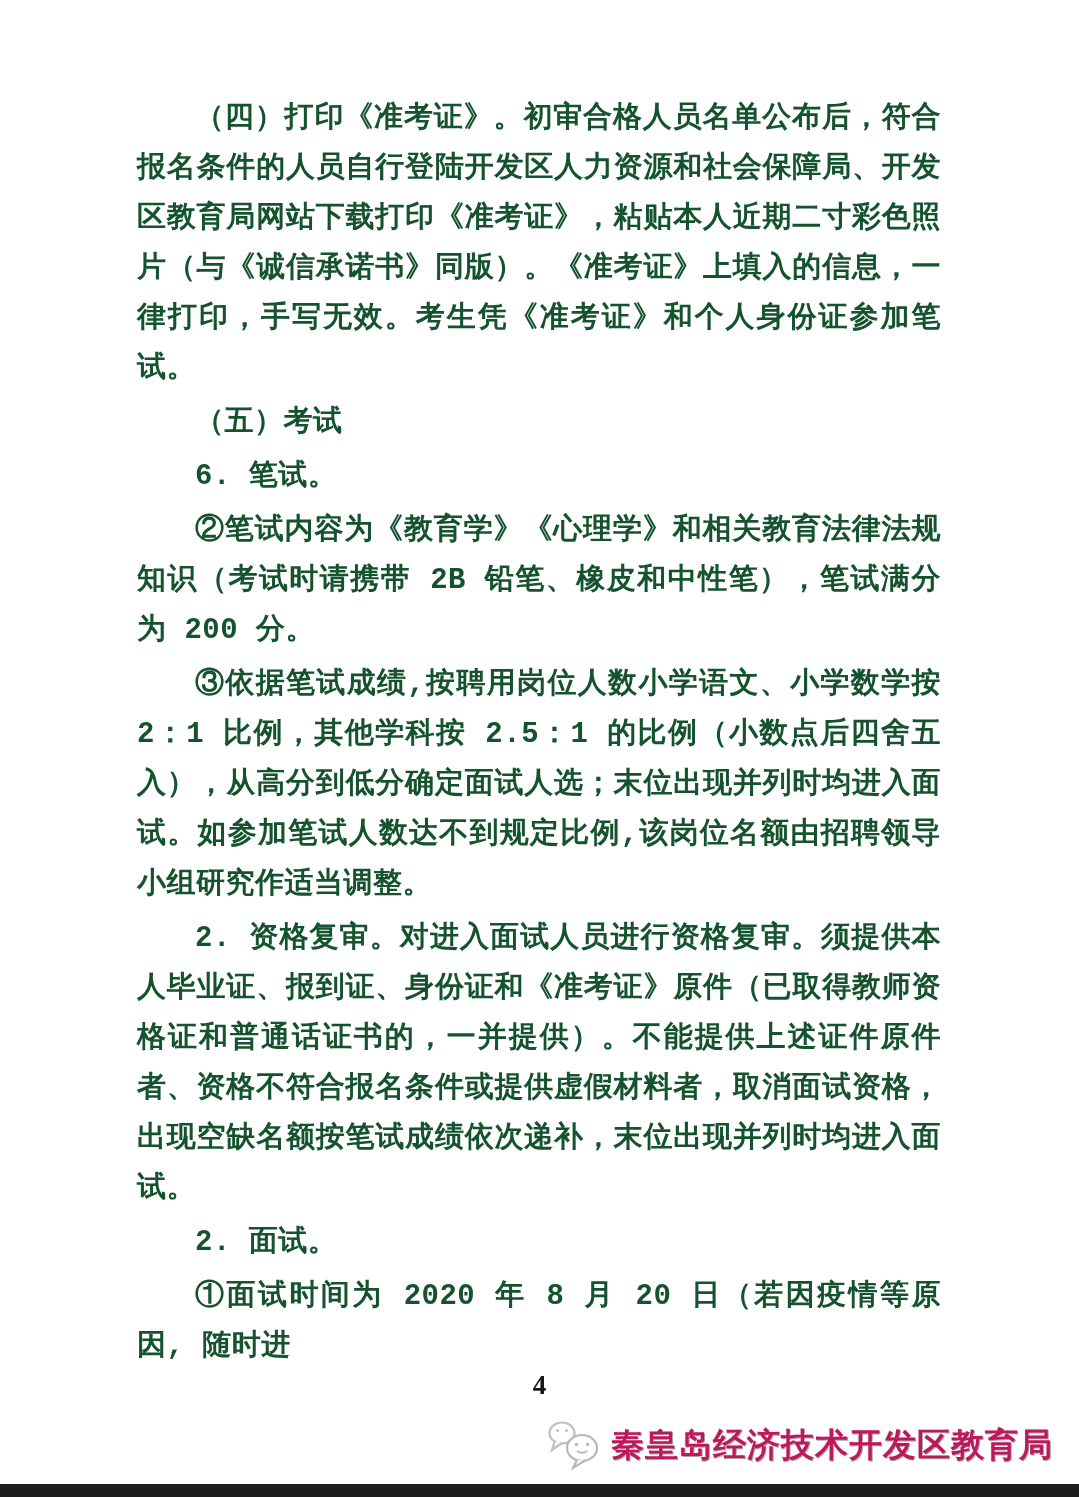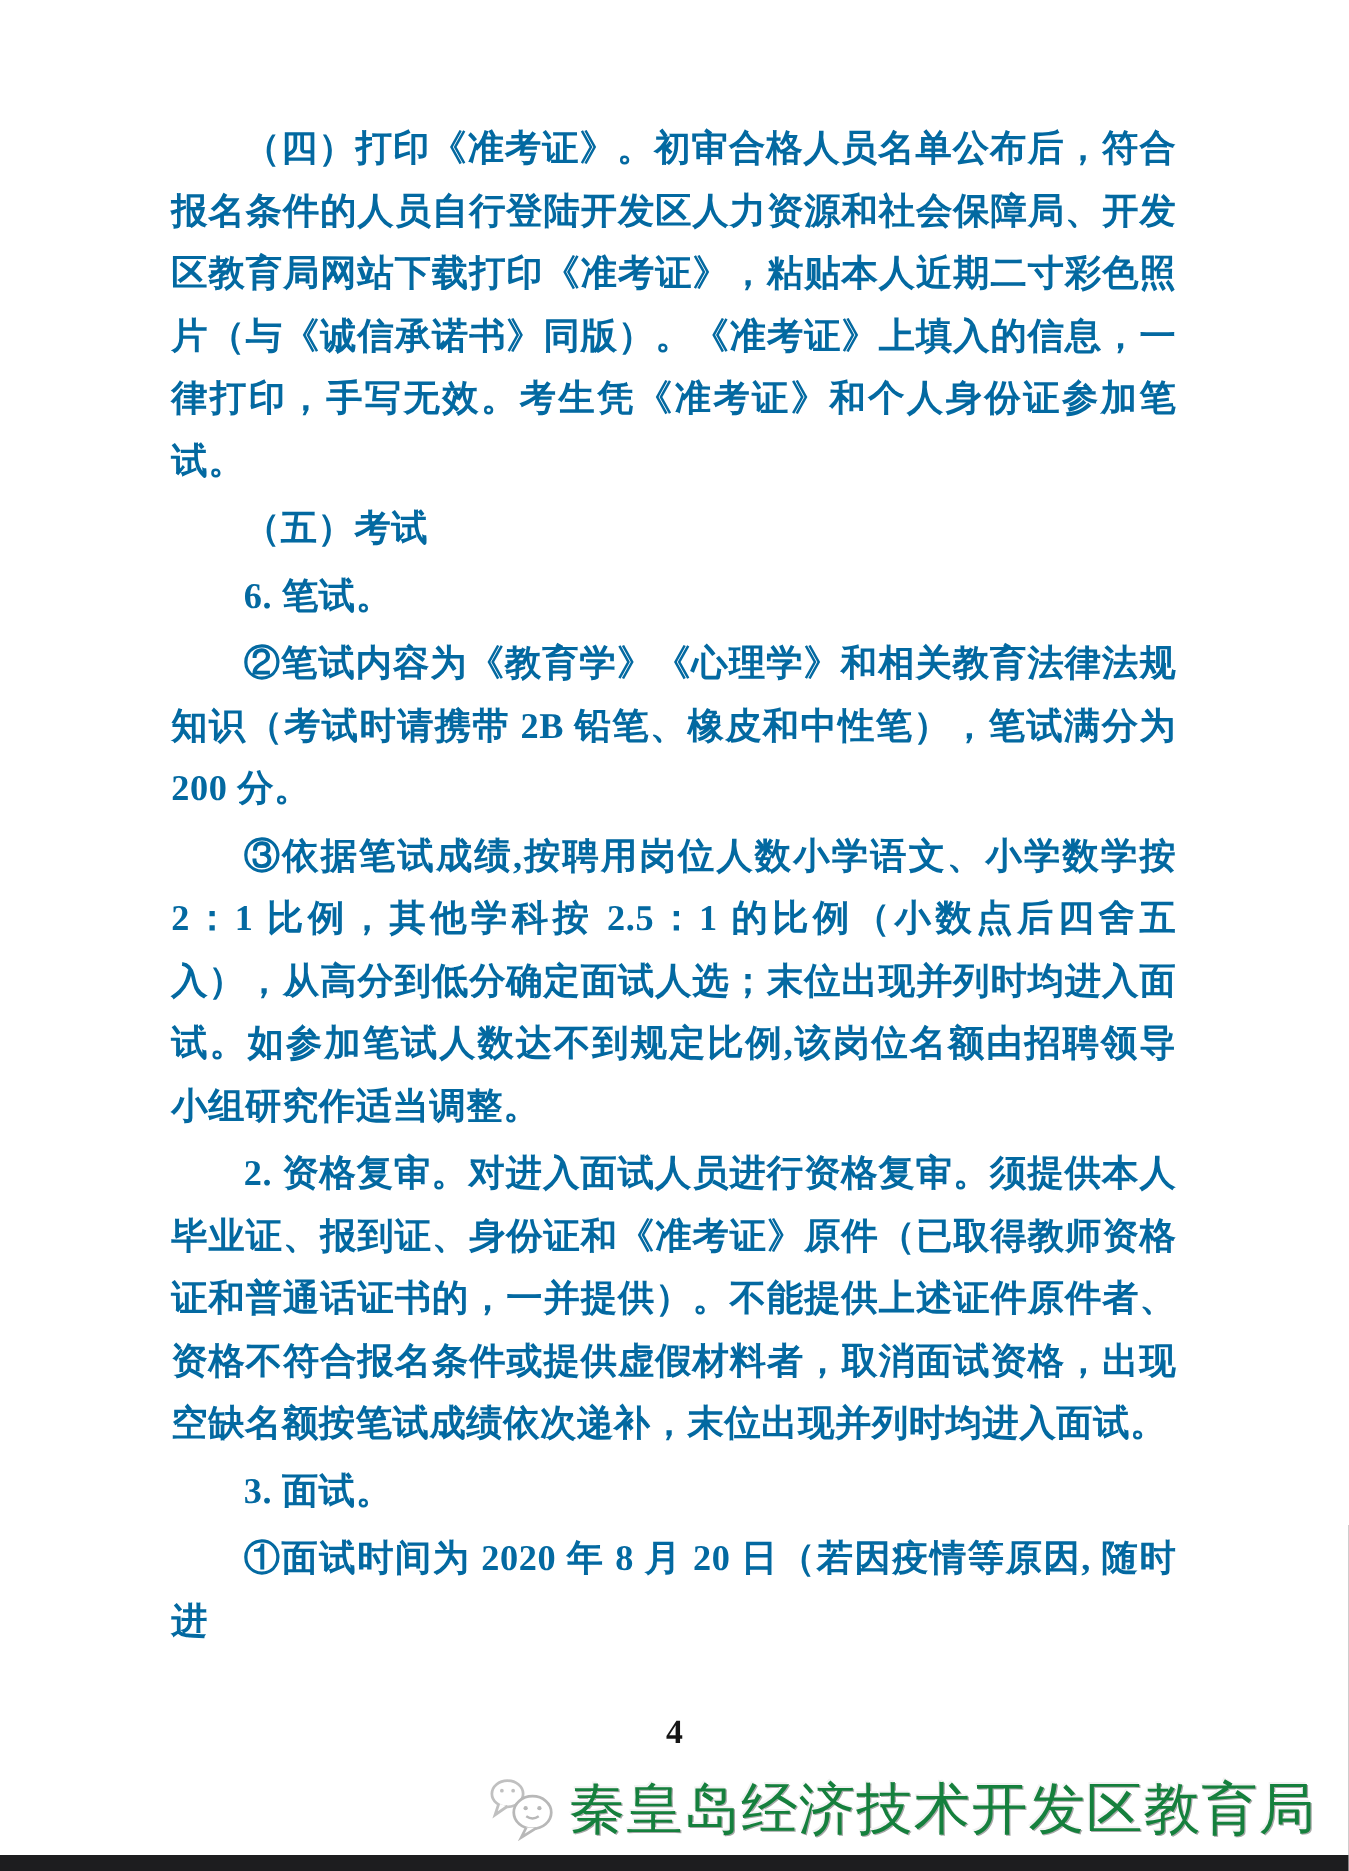--- a/index.html
+++ b/index.html
@@ -8,26 +8,27 @@
     width:1079px; height:1497px;
     margin:0 auto;
     background:#ffffff;
     overflow:hidden;
     font-family:"Liberation Serif","DejaVu Serif",serif;
   }
   .body-text {
     position:absolute;
     left:137px; top:94px;
     width:804px;
-    color:#0369a1;
+    color:#14532d;
     font-size:29px;
     line-height:50px;
     font-weight:bold;
     text-align:justify;
     letter-spacing:0.5px;
+    font-family:Liberation Mono, monospace;
   }
   .body-text p {
     margin:0 0 4px 0;
     text-indent:2em;
   }
   .page-number {
     position:absolute;
     top:1370px; left:0;
     width:1079px;
     text-align:center;
@@ -38,24 +39,24 @@
   }
   .watermark {
     position:absolute;
     top:1417px; right:26px;
     display:flex;
     align-items:center;
     gap:8px;
   }
   .watermark .wm-text {
     font-family:"Liberation Sans","DejaVu Sans",sans-serif;
-    font-size:45px;
-    font-weight:normal;
+    font-size:33px;
+    font-weight:bold;
     letter-spacing:1px;
-    color:#15803d;
+    color:#be185d;
     text-shadow:-1px -1px 0 #f2f2f2, 1px 1px 0 #a8a8a8;
     white-space:nowrap;
   }
   .watermark svg { display:block; }
   .bottom-bar {
     position:absolute;
     left:0; bottom:0;
     width:100%; height:13px;
     background:#1d1d1f;
   }
@@ -65,21 +66,21 @@
 
 <div class="page">
 
   <main class="body-text">
     <p>（四）打印《准考证》。初审合格人员名单公布后，符合报名条件的人员自行登陆开发区人力资源和社会保障局、开发区教育局网站下载打印《准考证》，粘贴本人近期二寸彩色照片（与《诚信承诺书》同版）。《准考证》上填入的信息，一律打印，手写无效。考生凭《准考证》和个人身份证参加笔试。</p>
     <p>（五）考试</p>
     <p>6. 笔试。</p>
     <p>②笔试内容为《教育学》《心理学》和相关教育法律法规知识（考试时请携带 2B 铅笔、橡皮和中性笔），笔试满分为 200 分。</p>
     <p>③依据笔试成绩,按聘用岗位人数小学语文、小学数学按 2：1 比例，其他学科按 2.5：1 的比例（小数点后四舍五入），从高分到低分确定面试人选；末位出现并列时均进入面试。如参加笔试人数达不到规定比例,该岗位名额由招聘领导小组研究作适当调整。</p>
     <p>2. 资格复审。对进入面试人员进行资格复审。须提供本人毕业证、报到证、身份证和《准考证》原件（已取得教师资格证和普通话证书的，一并提供）。不能提供上述证件原件者、资格不符合报名条件或提供虚假材料者，取消面试资格，出现空缺名额按笔试成绩依次递补，末位出现并列时均进入面试。</p>
-    <p>3. 面试。</p>
+    <p>2. 面试。</p>
     <p>①面试时间为 2020 年 8 月 20 日（若因疫情等原因, 随时进</p>
   </main>
 
   <div class="page-number">4</div>
 
   <div class="watermark">
     <span>
       <svg width="56" height="56" viewBox="0 0 56 56" fill="none">
 
         <ellipse cx="15" cy="16" rx="12.5" ry="10.5" stroke="#c0c0c0" stroke-width="2.2" fill="#ffffff"></ellipse>

